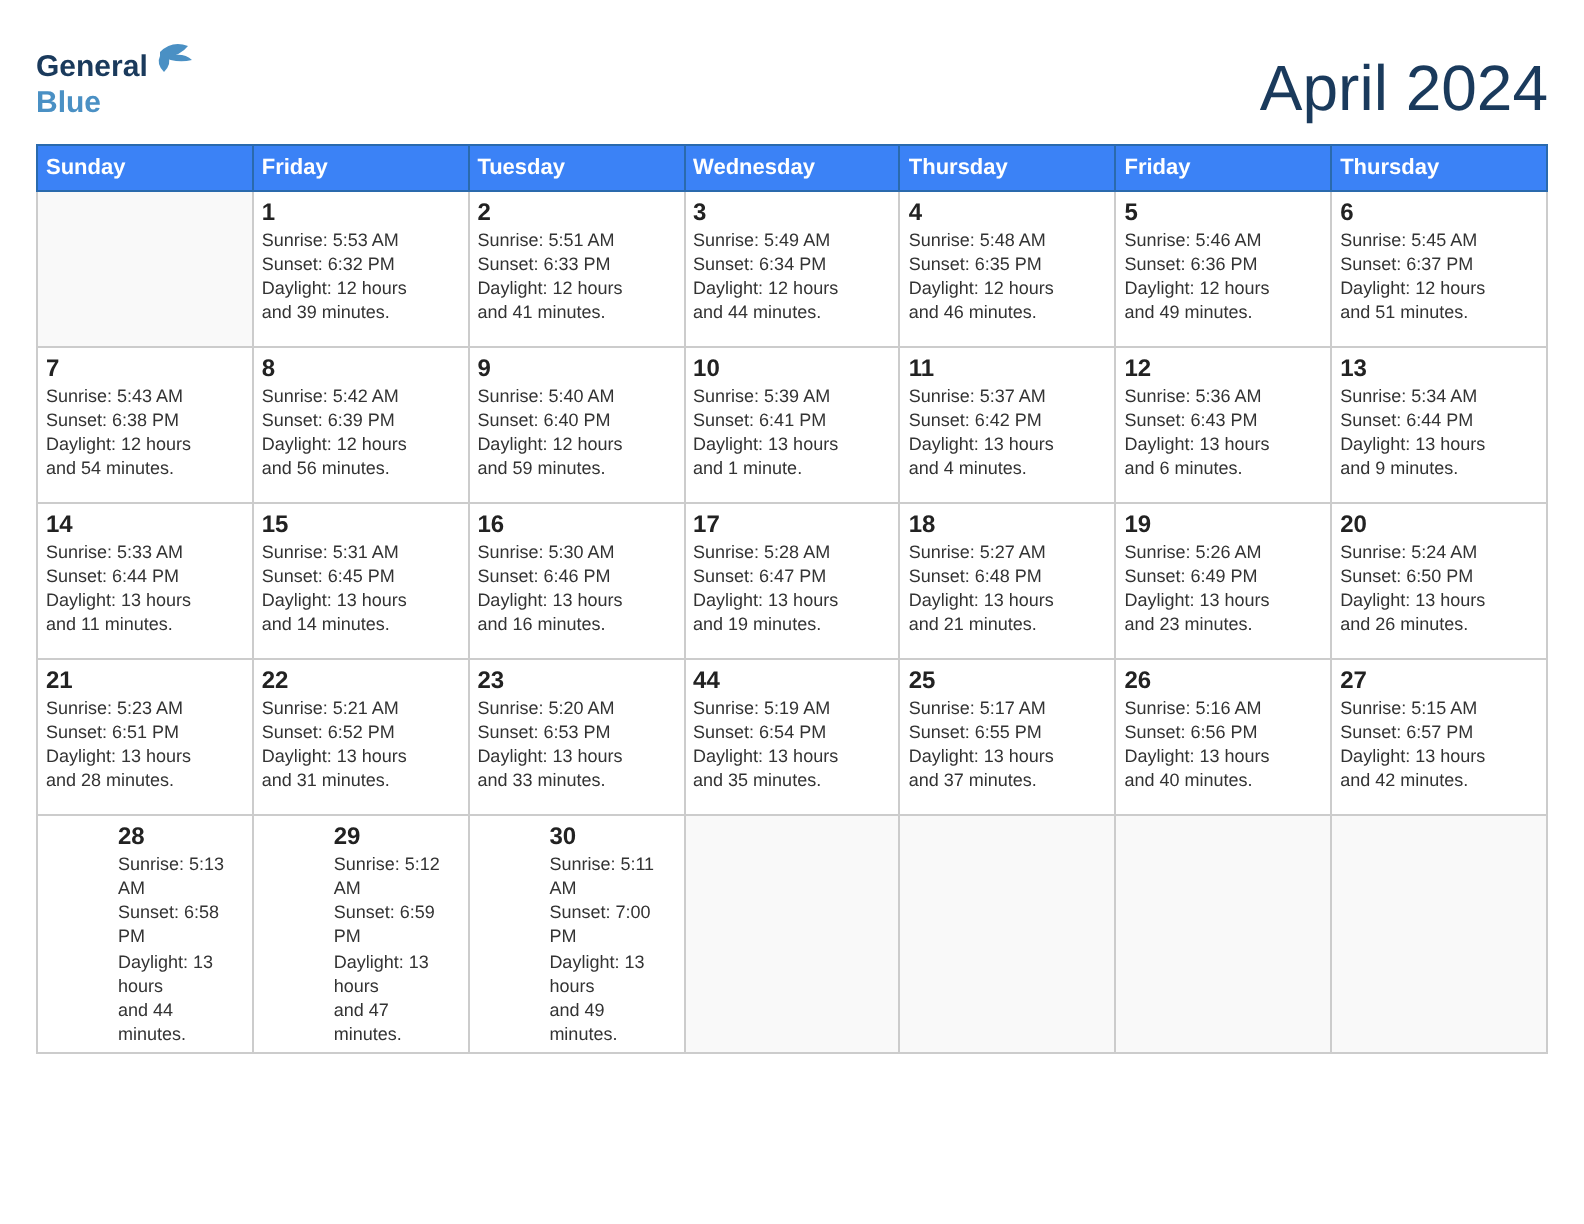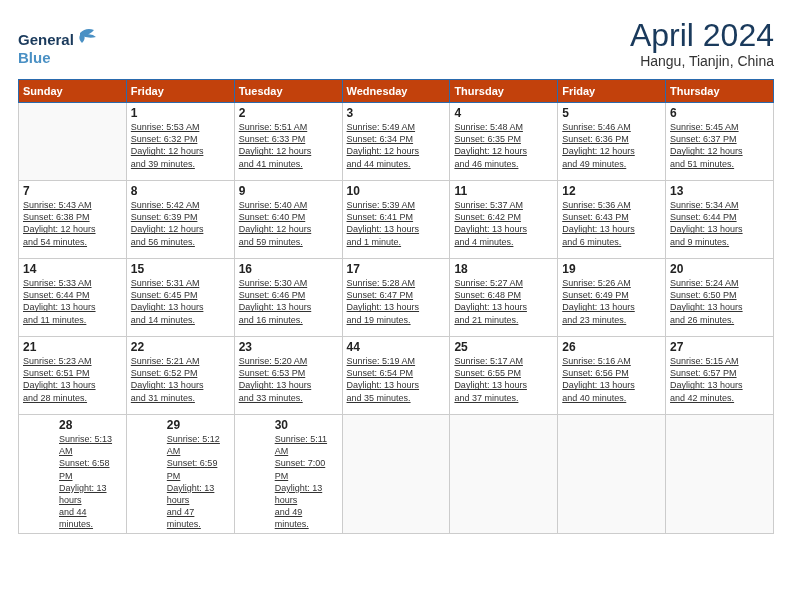--- a/index.html
+++ b/index.html
@@ -39,21 +39,21 @@
     .location {
       font-size: 14px;
       color: #333;
     }
     .calendar {
       width: 100%;
       border-collapse: collapse;
       table-layout: fixed;
     }
     .calendar th {
-      background: #c2410c;
+      background: #3b82f6;
       color: #fff;
       font-size: 11px;
       font-weight: bold;
       padding: 5px 4px;
       text-align: left;
       border: 1px solid #2a6aad;
     }
     .calendar td {
       border: 1px solid #ccc;
       vertical-align: top;
@@ -70,21 +70,20 @@
       font-size: 12px;
       font-weight: bold;
       color: #222;
       display: block;
       margin-bottom: 1px;
     }
     .day-info {
       font-size: 9px;
       line-height: 1.35;
       color: #333;
-      text-decoration: underline;
     }
     .week-row td {
       height: 78px;
     }
     .last-row td {
       height: 68px;
       padding-left: 40px;
     }
   </style>
 </head>
@@ -98,21 +97,20 @@
         <path d="M62 8 Q68 2 76 5 Q72 10 66 10 Q74 8 78 12 Q70 14 62 10Z" fill="#4a90c4"></path>
         <path d="M66 10 Q68 14 64 18 Q60 14 62 10Z" fill="#4a90c4"></path>
 
         <text x="0" y="20" font-family="Arial" font-weight="bold" font-size="15" fill="#1a3a5c">General</text>
 
         <text x="0" y="38" font-family="Arial" font-weight="bold" font-size="15" fill="#4a90c4">Blue</text>
       </svg>
     </div>
     <div class="title-section">
       <div class="month-title">April 2024</div>
-      <div class="location">Hangu, Tianjin, China</div>
     </div>
   </div>
 
   <table class="calendar">
     <thead>
       <tr>
         <th>Sunday</th>
         <th>Friday</th>
         <th>Tuesday</th>
         <th>Wednesday</th>

